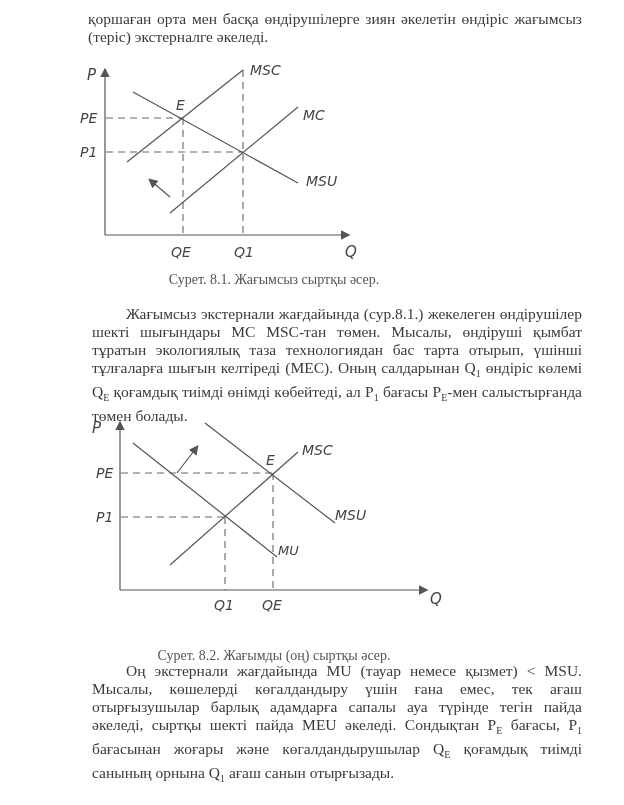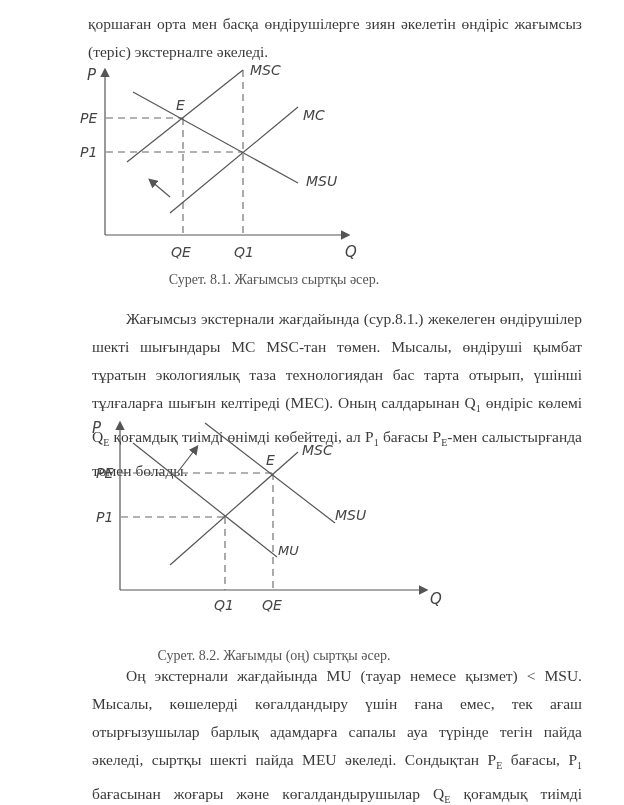--- a/index.html
+++ b/index.html
@@ -1,21 +1,21 @@
 <!DOCTYPE html>
 <html><head>
 <meta charset="utf-8">
 <style>
   html, body { margin: 0; padding: 0; }
   body {
     width: 624px; height: 805px; background: #ffffff; position: relative; overflow: hidden;
     font-family: "Liberation Serif", serif; color: #3a3a3a;
   }
   .para {
-    position: absolute; left: 92px; width: 490px; font-size: 15.5px; line-height: 28px;
+    position: absolute; left: 92px; width: 490px; font-size: 15.5px; line-height: 18px;
     text-align: justify; margin: 0;
   }
   .indent { text-indent: 34px; }
   .caption {
     position: absolute; left: 0; width: 548px; text-align: center; font-size: 14px; color: #555;
   }
   svg.diagram { position: absolute; left: 0; }
   svg text { font-family: "DejaVu Sans", sans-serif; font-style: italic; fill: #444; }
   .ln { stroke: #555; stroke-width: 1.2; fill: none; }
   .dash { stroke: #666; stroke-width: 1.1; stroke-dasharray: 7 5; fill: none; }

